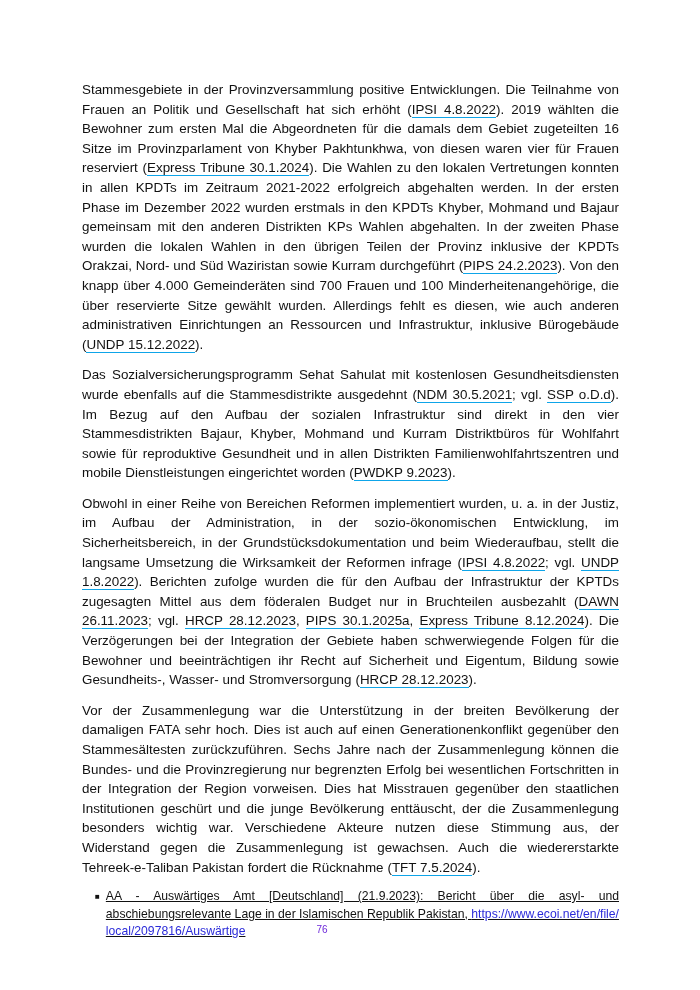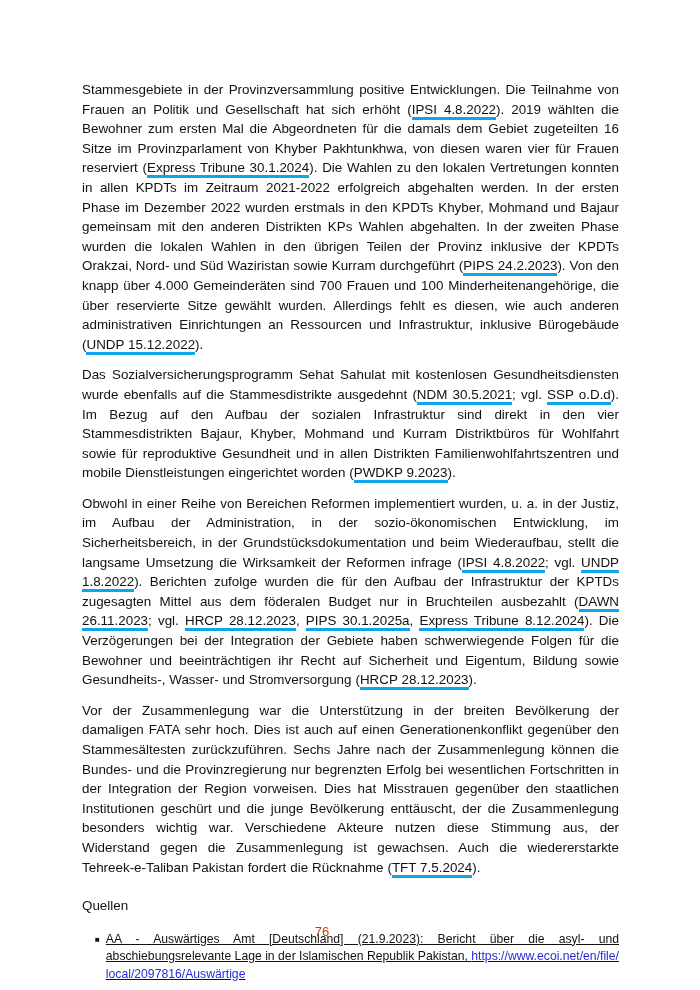--- a/index.html
+++ b/index.html
@@ -25,21 +25,21 @@
   p.body {
     font-size: 13.4px;
     line-height: 19.6px;
     text-align: justify;
     margin: 0 0 11px 0;
     hyphens: auto;
     -webkit-hyphens: auto;
     word-spacing: 0.2px;
   }
   .cite {
-    border-bottom: 3px solid #0ea5e9;
+    border-bottom: 1px solid #0ea5e9;
     margin-top: 36px;
   }
   h2.quellen {
     font-size: 13.4px;
     font-weight: normal;
     line-height: 19.6px;
     margin: 19px 0 15px 0;
     color: #111111;
   }
   .src-item {
@@ -63,36 +63,35 @@
   .url {
     color: #2b2bd9;
     word-break: break-all;
   }
   .footer {
     position: absolute;
     left: 0;
     top: 924px;
     width: 644px;
     text-align: center;
-    font-size: 13px;
-    color: #c2410c;
+    font-size: 10px;
+    color: #6d28d9;
   }
 </style>
 </head>
 <body>
 
 <div class="page">
   <div class="content">
 
     <p class="body"><span>Stammesgebiete in der Provinzversammlung positive Entwicklungen. Die Teilnahme von Frauen an Politik und Gesellschaft hat sich erhöht (</span><span class="cite">IPSI 4.8.2022</span><span>). 2019 wählten die Bewohner zum ersten Mal die Abgeordneten für die damals dem Gebiet zugeteilten 16 Sitze im Provinzparlament von Khyber Pakhtunkhwa, von diesen waren vier für Frauen reserviert (</span><span class="cite">Express Tribune 30.1.2024</span><span>). Die Wahlen zu den lokalen Vertretungen konnten in allen KPDTs im Zeitraum 2021-2022 erfolgreich abgehalten werden. In der ersten Phase im Dezember 2022 wurden erstmals in den KPDTs Khyber, Mohmand und Bajaur gemeinsam mit den anderen Distrikten KPs Wahlen abgehalten. In der zweiten Phase wurden die lokalen Wahlen in den übrigen Teilen der Provinz inklusive der KPDTs Orakzai, Nord- und Süd Waziristan sowie Kurram durchgeführt (</span><span class="cite">PIPS 24.2.2023</span><span>). Von den knapp über 4.000 Gemeinderäten sind 700 Frauen und 100 Minderheitenangehörige, die über reservierte Sitze gewählt wurden. Allerdings fehlt es diesen, wie auch anderen administrativen Einrichtungen an Ressourcen und Infrastruktur, inklusive Bürogebäude (</span><span class="cite">UNDP 15.12.2022</span><span>).</span></p>
     <p class="body"><span>Das Sozialversicherungsprogramm Sehat Sahulat mit kostenlosen Gesundheitsdiensten wurde ebenfalls auf die Stammesdistrikte ausgedehnt (</span><span class="cite">NDM 30.5.2021</span><span>; vgl. </span><span class="cite">SSP o.D.d</span><span>). Im Bezug auf den Aufbau der sozialen Infrastruktur sind direkt in den vier Stammesdistrikten Bajaur, Khyber, Mohmand und Kurram Distriktbüros für Wohlfahrt sowie für reproduktive Gesundheit und in allen Distrikten Familienwohlfahrtszentren und mobile Dienstleistungen eingerichtet worden (</span><span class="cite">PWDKP 9.2023</span><span>).</span></p>
     <p class="body"><span>Obwohl in einer Reihe von Bereichen Reformen implementiert wurden, u. a. in der Justiz, im Aufbau der Administration, in der sozio-ökonomischen Entwicklung, im Sicherheitsbereich, in der Grundstücksdokumentation und beim Wiederaufbau, stellt die langsame Umsetzung die Wirksamkeit der Reformen infrage (</span><span class="cite">IPSI 4.8.2022</span><span>; vgl. </span><span class="cite">UNDP 1.8.2022</span><span>). Berichten zufolge wurden die für den Aufbau der Infrastruktur der KPTDs zugesagten Mittel aus dem föderalen Budget nur in Bruchteilen ausbezahlt (</span><span class="cite">DAWN 26.11.2023</span><span>; vgl. </span><span class="cite">HRCP 28.12.2023</span><span>, </span><span class="cite">PIPS 30.1.2025a</span><span>, </span><span class="cite">Express Tribune 8.12.2024</span><span>). Die Verzögerungen bei der Integration der Gebiete haben schwerwiegende Folgen für die Bewohner und beeinträchtigen ihr Recht auf Sicherheit und Eigentum, Bildung sowie Gesundheits-, Wasser- und Stromversorgung (</span><span class="cite">HRCP 28.12.2023</span><span>).</span></p>
     <p class="body"><span>Vor der Zusammenlegung war die Unterstützung in der breiten Bevölkerung der damaligen FATA sehr hoch. Dies ist auch auf einen Generationenkonflikt gegenüber den Stammesältesten zurückzuführen. Sechs Jahre nach der Zusammenlegung können die Bundes- und die Provinzregierung nur begrenzten Erfolg bei wesentlichen Fortschritten in der Integration der Region vorweisen. Dies hat Misstrauen gegenüber den staatlichen Institutionen geschürt und die junge Bevölkerung enttäuscht, der die Zusammenlegung besonders wichtig war. Verschiedene Akteure nutzen diese Stimmung aus, der Widerstand gegen die Zusammenlegung ist gewachsen. Auch die wiedererstarkte Tehreek-e-Taliban Pakistan fordert die Rücknahme (</span><span class="cite">TFT 7.5.2024</span><span>).</span></p>
 
-    <h2 class="quellen">Quellen</h2>
 
     <div class="src-item">
       <span class="bullet">■</span>
       <span class="src-text"><span>AA - Auswärtiges Amt [Deutschland] (21.9.2023): Bericht über die asyl- und abschiebungsrelevante Lage in der Islamischen Republik Pakistan, </span><span class="url">https://www.ecoi.net/en/file/local/2097816/Auswärtige</span></span>
     </div>
 
   </div>
 
   <div class="footer">
     <span>76</span>

